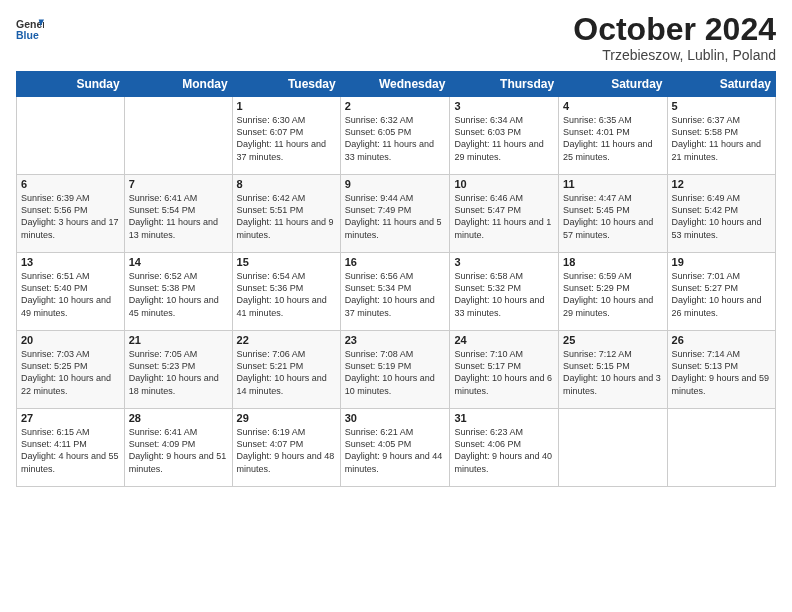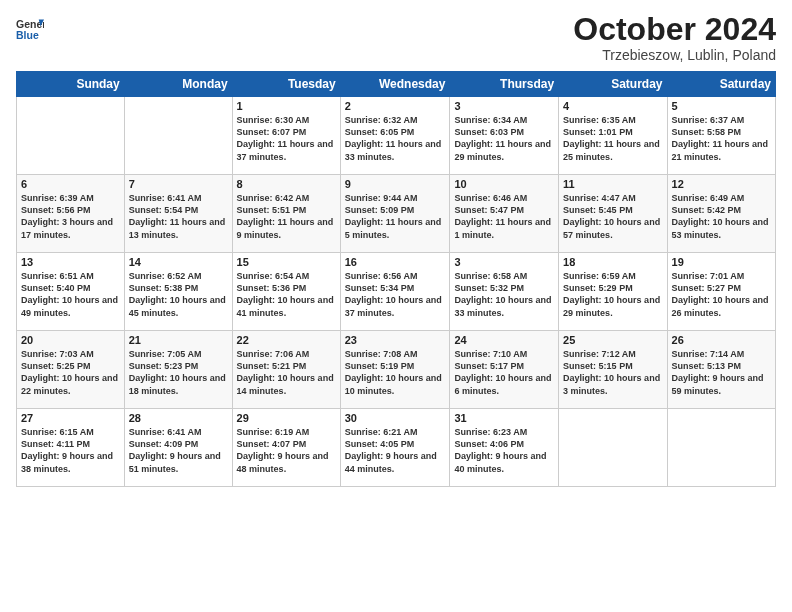--- a/index.html
+++ b/index.html
@@ -75,21 +75,20 @@
       font-size: 11px;
       font-weight: bold;
       color: #222;
       display: block;
       margin-bottom: 2px;
     }
     .day-info {
       font-size: 9px;
       color: #333;
       line-height: 1.35;
-      font-weight: bold;
     }
     .empty-cell {
       background: white !important;
     }
   </style>
 </head>
 <body>
 
 <div class="page">
   <div class="header">
@@ -129,21 +128,21 @@
           <td>
             <span class="day-num">2</span>
             <div class="day-info"><span>Sunrise: 6:32 AM</span><br><span>Sunset: 6:05 PM</span><br><span>Daylight: 11 hours and 33 minutes.</span></div>
           </td>
           <td>
             <span class="day-num">3</span>
             <div class="day-info"><span>Sunrise: 6:34 AM</span><br><span>Sunset: 6:03 PM</span><br><span>Daylight: 11 hours and 29 minutes.</span></div>
           </td>
           <td>
             <span class="day-num">4</span>
-            <div class="day-info"><span>Sunrise: 6:35 AM</span><br><span>Sunset: 1:01 PM</span><br><span>Daylight: 11 hours and 25 minutes.</span></div>
+            <div class="day-info"><span>Sunrise: 6:35 AM</span><br><span>Sunset: 4:01 PM</span><br><span>Daylight: 11 hours and 25 minutes.</span></div>
           </td>
           <td>
             <span class="day-num">5</span>
             <div class="day-info"><span>Sunrise: 6:37 AM</span><br><span>Sunset: 5:58 PM</span><br><span>Daylight: 11 hours and 21 minutes.</span></div>
           </td>
         </tr>
         <tr>
           <td>
             <span class="day-num">6</span>
             <div class="day-info"><span>Sunrise: 6:39 AM</span><br><span>Sunset: 5:56 PM</span><br><span>Daylight: 3 hours and 17 minutes.</span></div>
@@ -151,21 +150,21 @@
           <td>
             <span class="day-num">7</span>
             <div class="day-info"><span>Sunrise: 6:41 AM</span><br><span>Sunset: 5:54 PM</span><br><span>Daylight: 11 hours and 13 minutes.</span></div>
           </td>
           <td>
             <span class="day-num">8</span>
             <div class="day-info"><span>Sunrise: 6:42 AM</span><br><span>Sunset: 5:51 PM</span><br><span>Daylight: 11 hours and 9 minutes.</span></div>
           </td>
           <td>
             <span class="day-num">9</span>
-            <div class="day-info"><span>Sunrise: 9:44 AM</span><br><span>Sunset: 5:09 PM</span><br><span>Daylight: 11 hours and 5 minutes.</span></div>
+            <div class="day-info"><span>Sunrise: 9:44 AM</span><br><span>Sunset: 7:49 PM</span><br><span>Daylight: 11 hours and 5 minutes.</span></div>
           </td>
           <td>
             <span class="day-num">10</span>
             <div class="day-info"><span>Sunrise: 6:46 AM</span><br><span>Sunset: 5:47 PM</span><br><span>Daylight: 11 hours and 1 minute.</span></div>
           </td>
           <td>
             <span class="day-num">11</span>
             <div class="day-info"><span>Sunrise: 4:47 AM</span><br><span>Sunset: 5:45 PM</span><br><span>Daylight: 10 hours and 57 minutes.</span></div>
           </td>
           <td>
@@ -229,21 +228,21 @@
             <div class="day-info"><span>Sunrise: 7:12 AM</span><br><span>Sunset: 5:15 PM</span><br><span>Daylight: 10 hours and 3 minutes.</span></div>
           </td>
           <td>
             <span class="day-num">26</span>
             <div class="day-info"><span>Sunrise: 7:14 AM</span><br><span>Sunset: 5:13 PM</span><br><span>Daylight: 9 hours and 59 minutes.</span></div>
           </td>
         </tr>
         <tr>
           <td>
             <span class="day-num">27</span>
-            <div class="day-info"><span>Sunrise: 6:15 AM</span><br><span>Sunset: 4:11 PM</span><br><span>Daylight: 9 hours and 38 minutes.</span></div>
+            <div class="day-info"><span>Sunrise: 6:15 AM</span><br><span>Sunset: 4:11 PM</span><br><span>Daylight: 4 hours and 55 minutes.</span></div>
           </td>
           <td>
             <span class="day-num">28</span>
             <div class="day-info"><span>Sunrise: 6:41 AM</span><br><span>Sunset: 4:09 PM</span><br><span>Daylight: 9 hours and 51 minutes.</span></div>
           </td>
           <td>
             <span class="day-num">29</span>
             <div class="day-info"><span>Sunrise: 6:19 AM</span><br><span>Sunset: 4:07 PM</span><br><span>Daylight: 9 hours and 48 minutes.</span></div>
           </td>
           <td>

